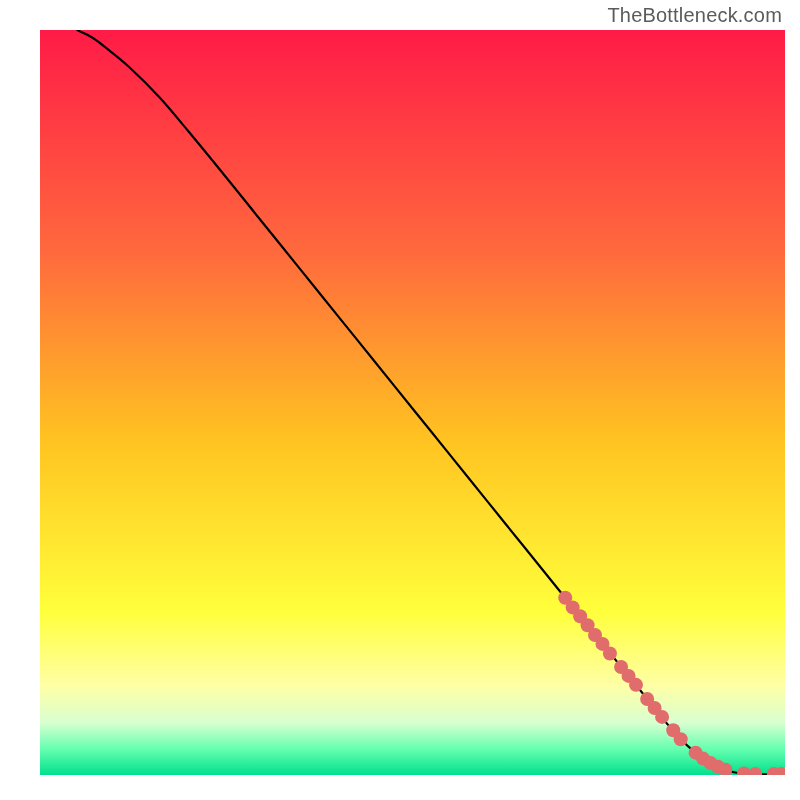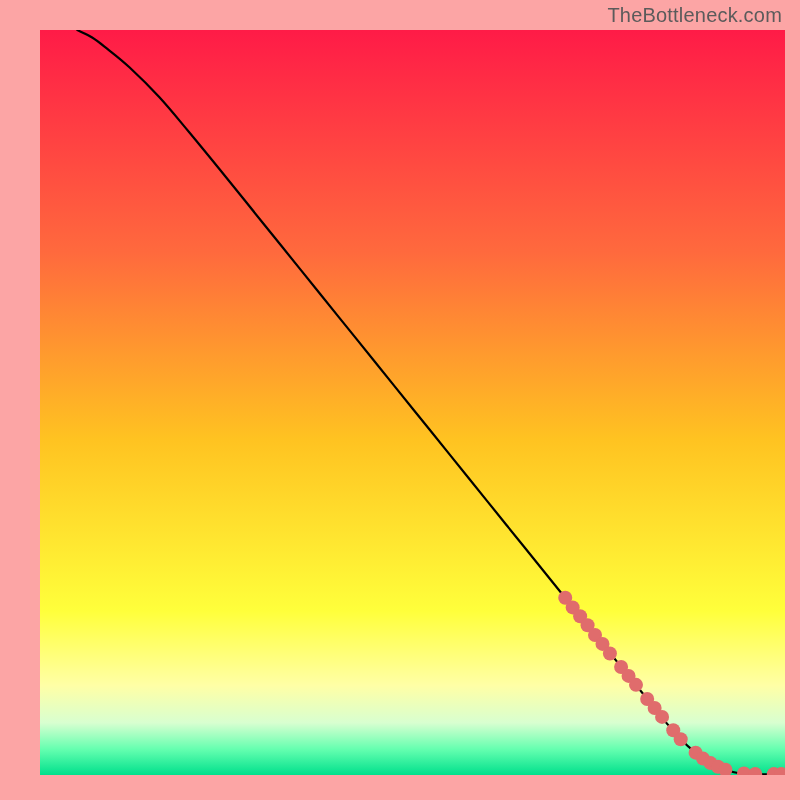--- a/index.html
+++ b/index.html
@@ -10,21 +10,21 @@
     background: #000;
     overflow: hidden;
     font-family: -apple-system, BlinkMacSystemFont, "Segoe UI", Arial, sans-serif;
   }
   .frame {
     position: absolute;
     left: 0;
     top: 0;
     width: 800px;
     height: 800px;
-    background: #fca5a5;
+    background: #ffffff;
   }
   .watermark {
     position: absolute;
     top: 4px;
     right: 18px;
     color: #5b5b5b;
     font-size: 20px;
     font-weight: 500;
     letter-spacing: 0.2px;
     user-select: none;

